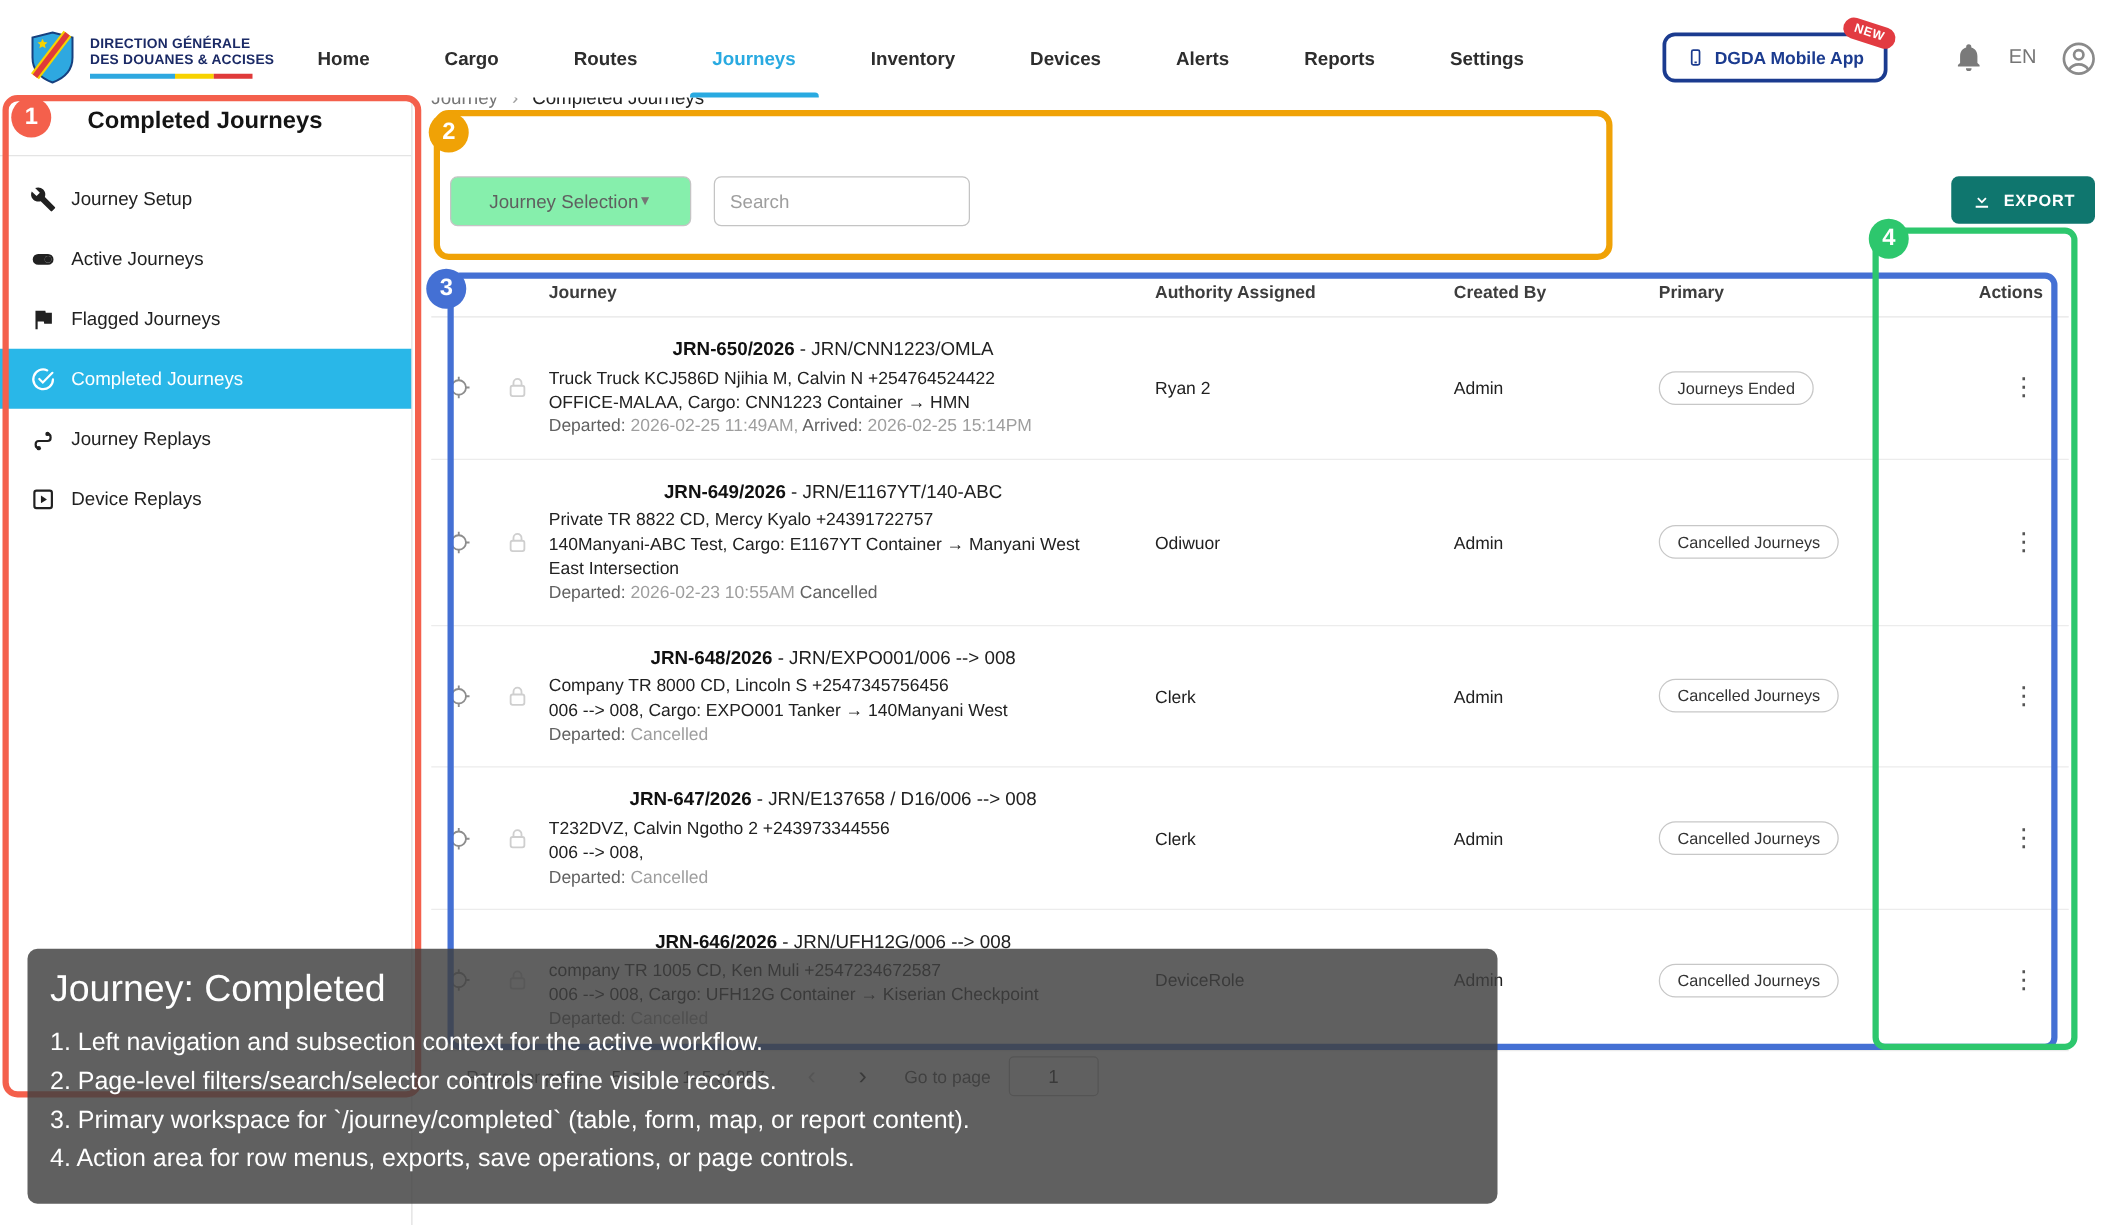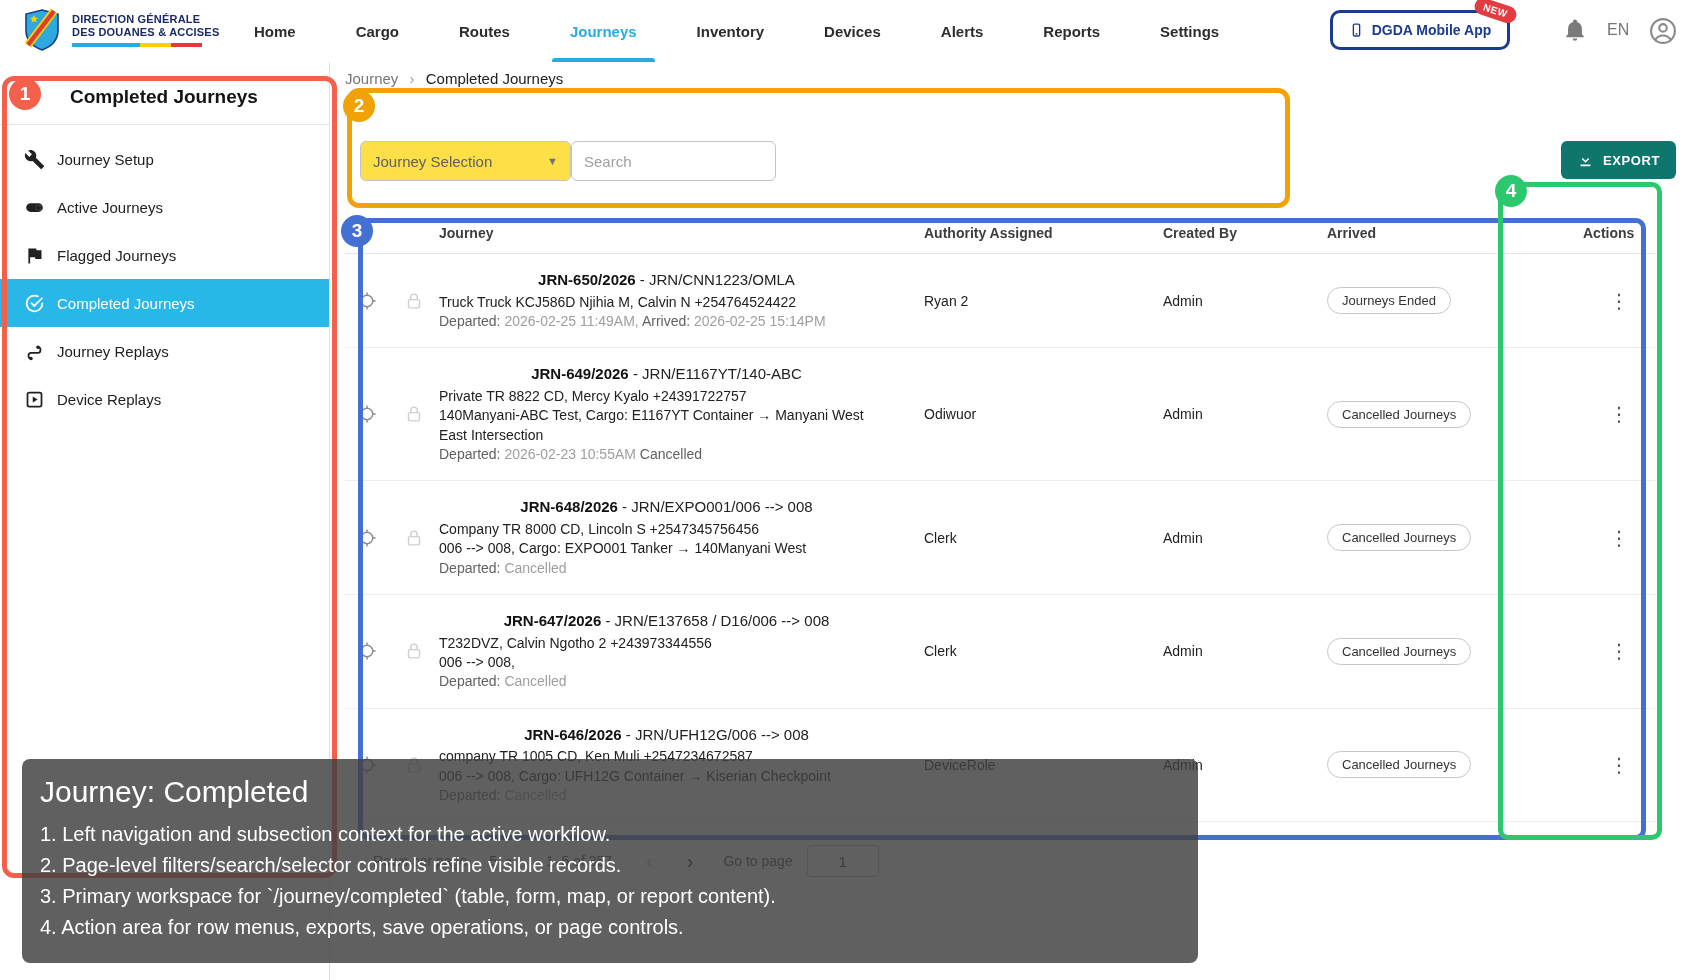--- a/index.html
+++ b/index.html
@@ -1,21 +1,21 @@
 <!DOCTYPE html>
 <html><head>
 <meta charset="utf-8">
 <style>
   * { margin:0; padding:0; box-sizing:border-box; }
   html,body { width:1700px; height:980px; overflow:hidden; background:#fff;
     font-family:"Liberation Sans", sans-serif; color:#212121; }
   .app { position:relative; width:1700px; height:980px; }
 
   
-  .topnav { position:absolute; left:0; top:0; width:1700px; height:62px; background:#fff; z-index:5; }
+  .topnav { position:absolute; left:0; top:16px; width:1700px; height:62px; background:#fff; z-index:5; }
   .logo { position:absolute; left:22px; top:8px; display:flex; align-items:center; gap:10px; }
   .logo-text { line-height:1.15; }
   .logo-text .l1,.logo-text .l2 { font-size:11px; font-weight:700; color:#1b2a66; letter-spacing:.2px; }
   .tricolor { margin-top:4px; display:flex; height:4px; width:130px; }
   .tricolor .b { flex:2.2; background:#2ea8e0; } .tricolor .y { flex:1; background:#f7d200; } .tricolor .r { flex:1; background:#e03a3a; }
   .nav-items { position:absolute; left:250px; top:0; height:62px; display:flex; align-items:center; gap:52px; }
   .nav-item { position:relative; height:62px; display:flex; align-items:center; padding:0 4px;
     font-size:15px; font-weight:700; color:#2d2d2d; cursor:pointer; white-space:nowrap; }
   .nav-item.active { color:#29aae1; }
   .nav-item.active::after { content:""; position:absolute; left:-14px; right:-14px; bottom:0; height:4px;
@@ -38,22 +38,22 @@
   .side-item .sicon { width:21px; height:21px; flex:0 0 21px; color:#212121; }
   .side-item.active { background:#29b7e8; color:#fff; }
   .side-item.active .sicon { color:#fff; }
 
   
   .breadcrumb { position:absolute; left:345px; top:70px; font-size:15px; color:#757575; }
   .breadcrumb .sep { margin:0 7px; color:#9e9e9e; }
   .breadcrumb .cur { color:#212121; }
   .bc-link { cursor:pointer; }
 
-  .select-box { position:absolute; left:360px; top:141px; width:211px; height:40px; border:1px solid #c4c4c4; border-radius:6px;
-    display:flex; align-items:center; justify-content:space-between; padding:0 12px; font-size:15px; color:#5f5f5f; cursor:pointer; background:#fde047; }
+  .select-box { position:absolute; left:360px; top:141px; width:193px; height:40px; border:1px solid #c4c4c4; border-radius:6px;
+    display:flex; align-items:center; justify-content:center; padding:0 12px; font-size:15px; color:#5f5f5f; cursor:pointer; background:#86efac; }
   .select-caret { color:#757575; font-size:11px; }
   .search-box { position:absolute; left:571px; top:141px; width:205px; height:40px; border:1px solid #c4c4c4; border-radius:6px;
     padding:0 12px; font-size:15px; color:#212121; font-family:"Liberation Sans",sans-serif; }
   .search-box::placeholder { color:#9e9e9e; }
 
   .export-btn { position:absolute; left:1561px; top:141px; height:38px; padding:0 16px; background:#0f766e; color:#fff;
     border:none; border-radius:6px; font-size:13px; font-weight:700; letter-spacing:.6px; display:flex; align-items:center; gap:9px; cursor:pointer; }
   .export-btn svg { width:17px; height:17px; }
 
   
@@ -222,21 +222,21 @@
     <span>EXPORT</span>
   </button>
 
   <div class="jtable">
     <div class="thead">
       <span class="th"></span>
         <span class="th"></span>
       <span class="th">Journey</span>
       <span class="th">Authority Assigned</span>
       <span class="th">Created By</span>
-      <span class="th">Arrived</span>
+      <span class="th">Primary</span>
       <span class="th">Actions</span>
     </div>
     <div id="tbody">
     <div class="trow">
       <span class="icon-cell">
             <span class="locate-i">
         <svg viewBox="0 0 24 24" fill="none" stroke="currentColor" stroke-width="1.6" width="22" height="22">
                 <circle cx="12" cy="12" r="6.3"></circle>
                 <path d="M12 2.6v3.6M12 17.8v3.6M2.6 12h3.6M17.8 12h3.6"></path>
               </svg>
@@ -246,20 +246,21 @@
             <span class="lock-i">
         <svg viewBox="0 0 24 24" fill="none" stroke="currentColor" stroke-width="1.6" width="22" height="22">
                 <rect x="6" y="10.5" width="12" height="9" rx="1.8"></rect>
                 <path d="M8.5 10.5V8a3.5 3.5 0 0 1 7 0v2.5"></path>
               </svg>
       </span>
           </span>
       <div class="journey-cell">
         <div class="jtitle"><b>JRN-650/2026</b><span> - JRN/CNN1223/OMLA</span></div>
         <div class="jline">Truck Truck KCJ586D Njihia M, Calvin N +254764524422</div>
+        <div class="jline">OFFICE-MALAA, Cargo: CNN1223 Container → HMN</div>
         <div class="jline departed"><span class="lbl">Departed: </span><span class="val">2026-02-25 11:49AM, </span><span class="lbl">Arrived: </span><span class="val">2026-02-25 15:14PM</span></div>
       </div>
       <span class="cell-auth">Ryan 2</span>
       <span class="cell-created">Admin</span>
       <span class="cell-status"><span class="pill">Journeys Ended</span></span>
       <span class="cell-actions"><span class="kebab">⋮</span></span>
     </div>
 
     <div class="trow">
       <span class="icon-cell">

